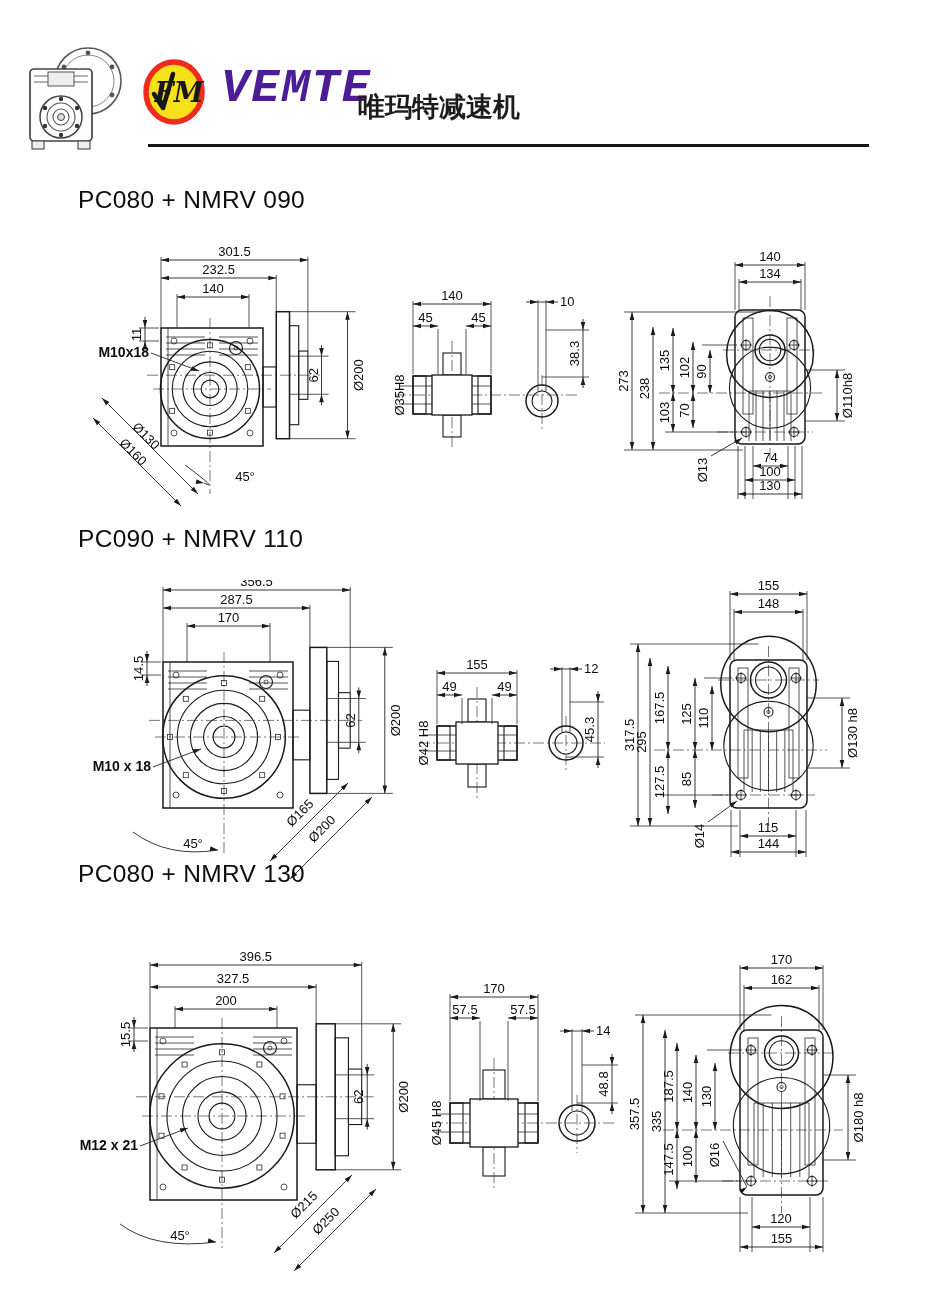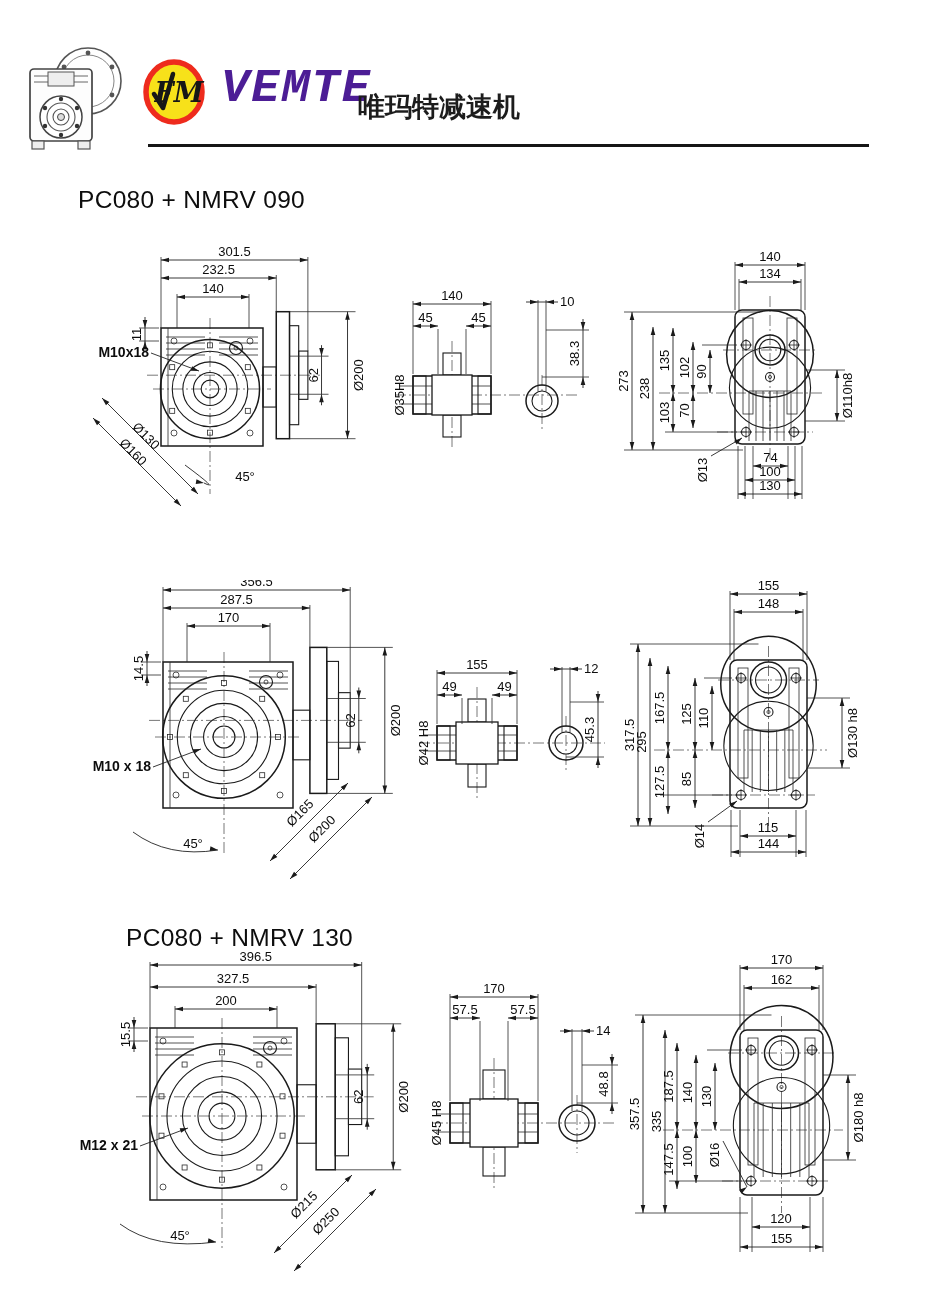--- a/index.html
+++ b/index.html
@@ -323,21 +323,21 @@
           <line x1="802" y1="208" x2="802" y2="261" class="lt"></line>
           <line x1="738" y1="256" x2="802" y2="256" class="dl"></line>
           <polygon points="738,256 746.0,253.7 746.0,258.3" class="ah"></polygon>
           <polygon points="802,256 794.0,258.3 794.0,253.7" class="ah"></polygon>
           <text x="770" y="252" class="dim" text-anchor="middle">130</text>
           <text x="707" y="232" class="dim" text-anchor="middle" transform="rotate(-90 707 232)">Ø13</text>
           <line x1="711" y1="218" x2="742" y2="200" class="dl"></line>
           <polygon points="742,200 736.8,206.5 734.1,202.7" class="ah"></polygon>
         </g>
       </svg>
-      <div class="sec-title" style="top: 526px;"></div>
+      <div class="sec-title" style="top: 526px;"><div><span>PC</span><span class="num">090</span><span> + NMRV </span><span class="num">110</span></div></div>
       <svg class="sheet" width="950" height="300" viewBox="0 0 950 300" style="top: 580px;">
         <defs>
           <pattern id="h1" width="5" height="5" patternUnits="userSpaceOnUse" patternTransform="rotate(45)">
             <line x1="0" y1="0" x2="0" y2="5" stroke="#333" stroke-width="1"></line>
           </pattern>
         </defs>
         <g>
           <line x1="149" y1="140.4" x2="362.19999999999993" y2="140.4" class="cl"></line>
           <line x1="224" y1="72" x2="224" y2="276" class="cl"></line>
           <line x1="155" y1="157" x2="301" y2="157" class="cl"></line>
@@ -572,21 +572,21 @@
           <line x1="806" y1="230" x2="806" y2="277" class="lt"></line>
           <line x1="731" y1="272" x2="806" y2="272" class="dl"></line>
           <polygon points="731,272 739.0,269.7 739.0,274.3" class="ah"></polygon>
           <polygon points="806,272 798.0,274.3 798.0,269.7" class="ah"></polygon>
           <text x="768.5" y="268" class="dim" text-anchor="middle">144</text>
           <text x="704" y="256" class="dim" text-anchor="middle" transform="rotate(-90 704 256)">Ø14</text>
           <line x1="708" y1="242" x2="737" y2="221" class="dl"></line>
           <polygon points="737,221 731.8,227.5 729.1,223.7" class="ah"></polygon>
         </g>
       </svg>
-      <div class="sec-title" style="top: 925px; margin-left: 48px;"><div><span>PC</span><span class="num">080</span><span> + NMRV </span><span class="num">130</span></div></div>
+      <div class="sec-title" style="top: 861px;"><div><span>PC</span><span class="num">080</span><span> + NMRV </span><span class="num">130</span></div></div>
       <svg class="sheet" width="950" height="335" viewBox="0 0 950 335" style="top: 945px;">
         <defs>
           <pattern id="h2" width="5" height="5" patternUnits="userSpaceOnUse" patternTransform="rotate(45)">
             <line x1="0" y1="0" x2="0" y2="5" stroke="#333" stroke-width="1"></line>
           </pattern>
         </defs>
         <g>
           <line x1="136" y1="151.8" x2="373.68000000000006" y2="151.8" class="cl"></line>
           <line x1="222" y1="73" x2="222" y2="303" class="cl"></line>
           <line x1="142" y1="171" x2="305" y2="171" class="cl"></line>

